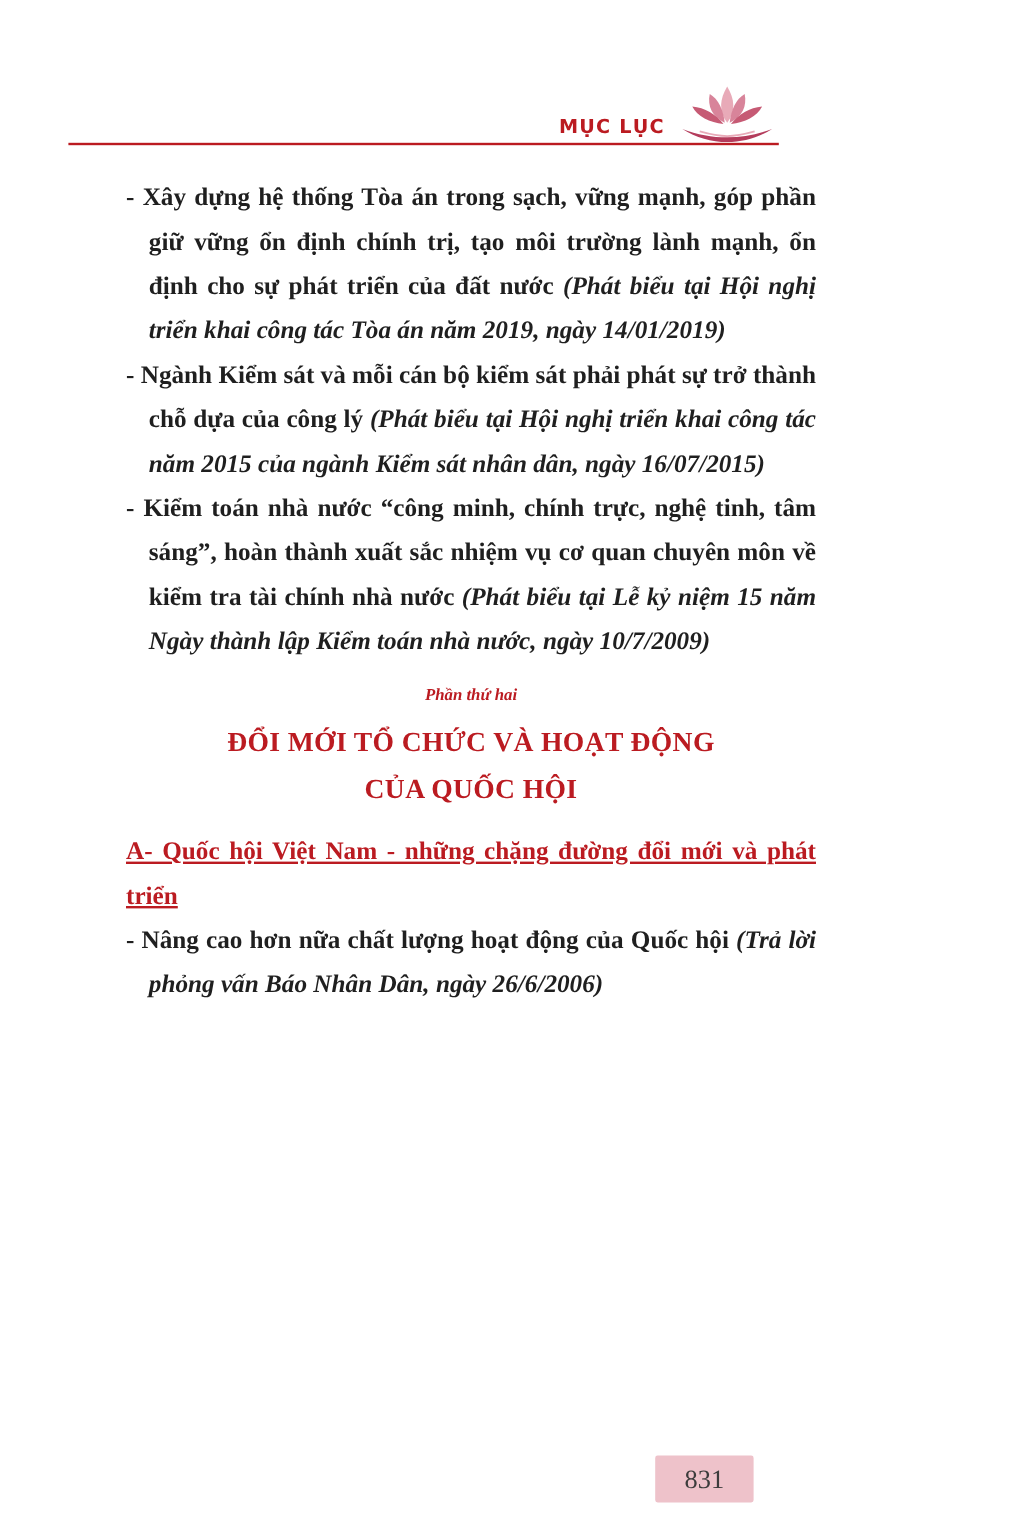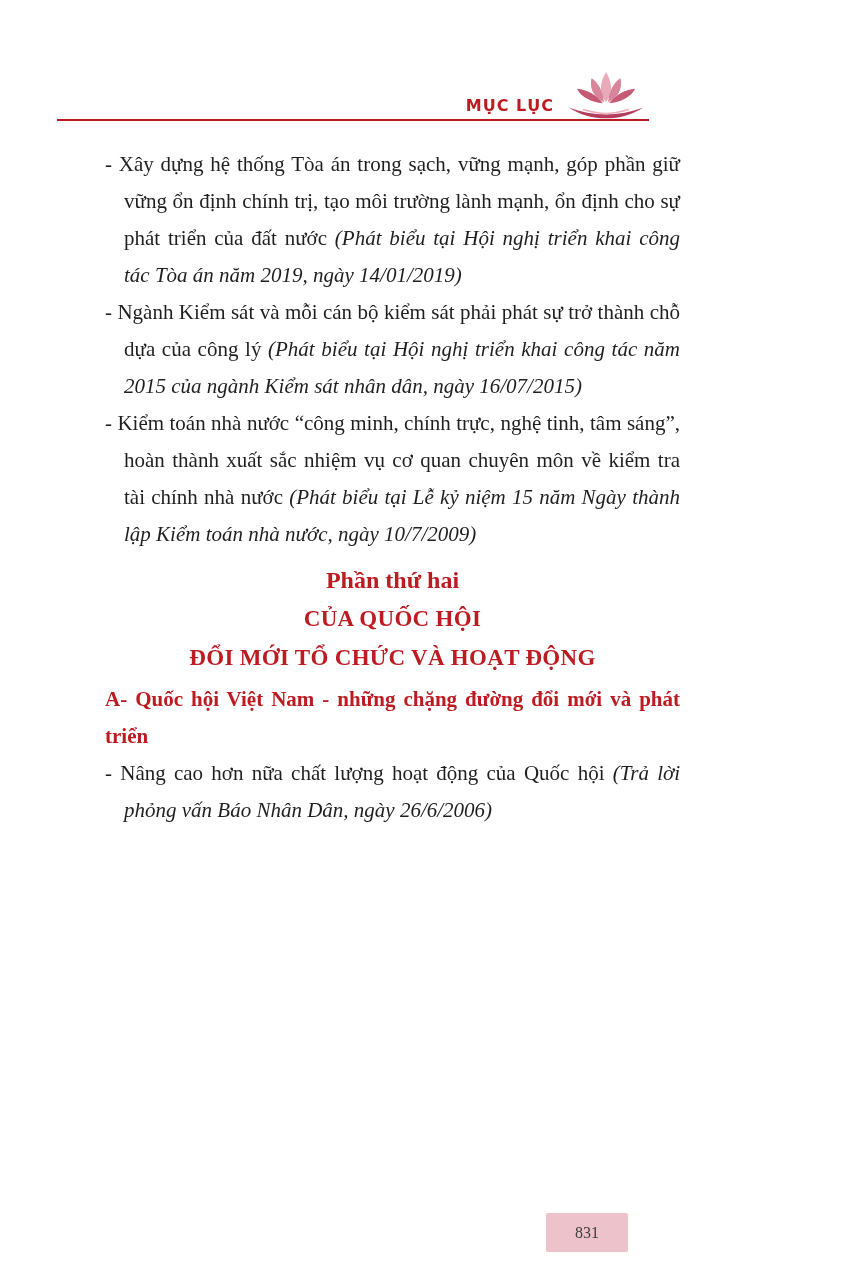--- a/index.html
+++ b/index.html
@@ -47,61 +47,64 @@
   .entry {
     position: relative;
     padding-right: 65px;
     box-sizing: border-box;
     text-align: justify;
   }
   .entry .entry-text {
     display: block;
     padding-left: 19px;
     text-indent: -19px;
+    font-weight: bold;
   }
   .entry em { font-style: italic; }
   .page-num {
     position: absolute;
     right: 0; bottom: 11px;
     line-height: 37px;
     text-indent: 0;
     font-style: normal;
     font-weight: normal;
     color: var(--body-text, #1f1f1f);
   }
   .part { margin-top: 8px; text-align: center; }
   .part-sub {
     color: var(--accent, #bb1b21);
     font-weight: bold;
-    font-size: 24px;
+    font-style: italic;
+    font-size: 14px;
     line-height: 38px;
   }
   .part-title {
     color: var(--accent, #bb1b21);
     font-weight: bold;
     font-size: 23px;
     line-height: 39px;
     letter-spacing: 0.3px;
   }
   .section {
     color: var(--accent, #bb1b21);
     font-weight: bold;
-    margin-top: 4px;
+    margin-top: 14px;
+    text-decoration: underline;
   }
   .section .page-num { color: var(--body-text, #1f1f1f); }
   .footer-badge {
     position: absolute;
     right: 78px; bottom: 29px;
     width: 82px; height: 39px;
     background: var(--badge-bg, #eec2ca);
     border-radius: 2px;
     display: flex;
     align-items: center;
     justify-content: center;
-    font-size: 16px;
+    font-size: 22px;
     color: var(--badge-text, #3c3c3c);
   }
 </style>
 </head>
 <body>
 
 <div class="page">
 
   <div class="header-title">MỤC LỤC</div>
 
@@ -128,22 +131,22 @@
       </div>
       <div class="entry item">
         <span class="entry-text"><span>- Kiểm toán nhà nước “công minh, chính trực, nghệ tinh, tâm sáng”, hoàn thành xuất sắc nhiệm vụ cơ quan chuyên môn về kiểm tra tài chính nhà nước </span><em>(Phát biểu tại Lễ kỷ niệm 15 năm Ngày thành lập Kiểm toán nhà nước, ngày 10/7/2009)</em></span>
         <span class="page-num">206</span>
       </div>
       <div class="entry item">
         <span class="page-num">106</span>
       </div>
       <div class="entry part">
         <div class="part-sub">Phần thứ hai</div>
+        <div class="part-title">ĐỔI MỚI TỔ CHỨC VÀ HOẠT ĐỘNG</div>
         <div class="part-title">CỦA QUỐC HỘI</div>
-        <div class="part-title">ĐỔI MỚI TỔ CHỨC VÀ HOẠT ĐỘNG</div>
         <span class="page-num">365</span>
       </div>
       <div class="entry section"><span class="section-text">A- Quốc hội Việt Nam - những chặng đường đổi mới và phát triển</span><span class="page-num">225</span></div>
       <div class="entry item">
         <span class="entry-text"><span>- Nâng cao hơn nữa chất lượng hoạt động của Quốc hội </span><em>(Trả lời phỏng vấn Báo Nhân Dân, ngày 26/6/2006)</em></span>
         <span class="page-num">225</span>
       </div>
     </div>
 
   <div class="footer-badge">

